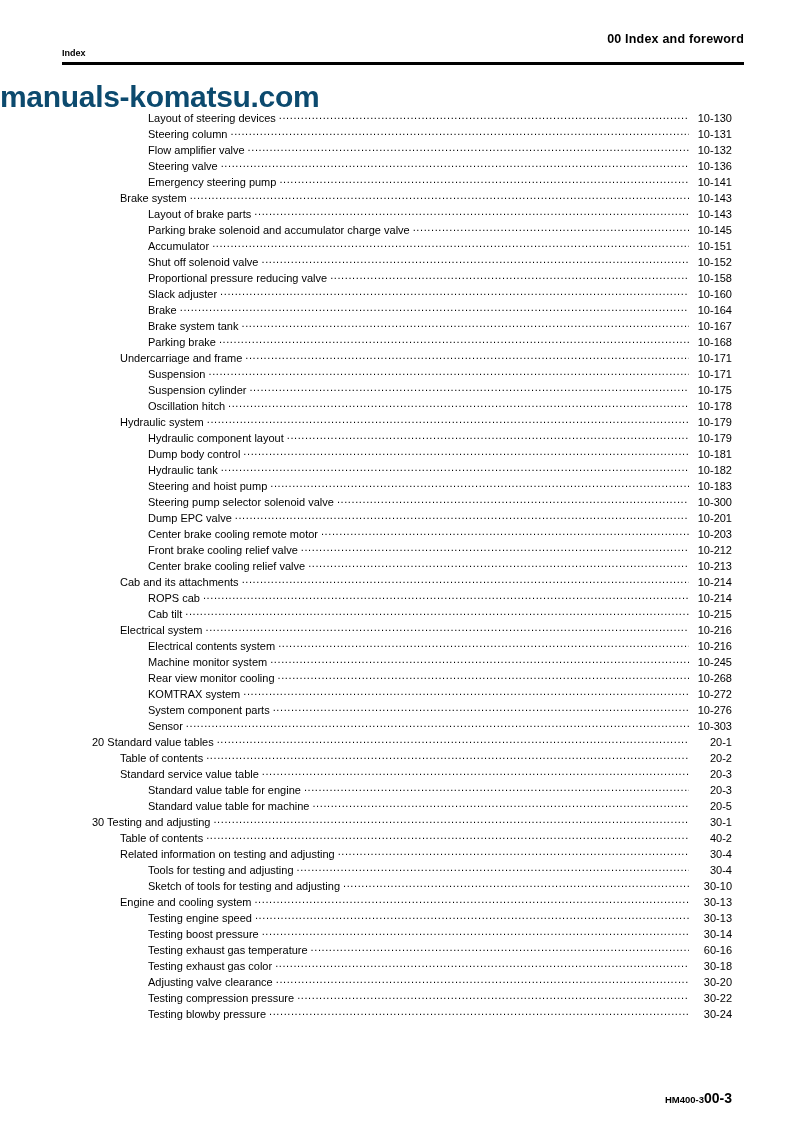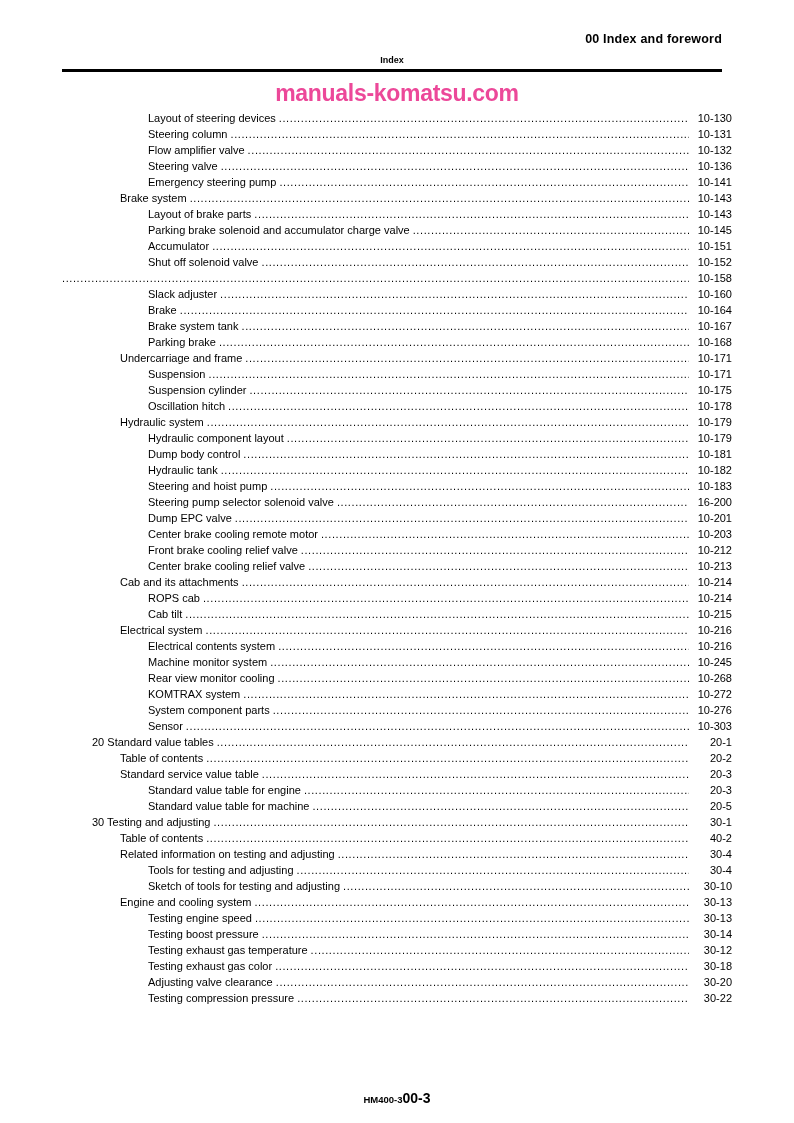--- a/index.html
+++ b/index.html
@@ -13,65 +13,63 @@
     position: relative;
     font-family: "Liberation Sans", sans-serif;
     color: #000000;
     overflow: hidden;
   }
 
   
   .page-header {
     position: absolute;
     left: 62px;
-    right: 72px;
+    right: 50px;
     top: 32px;
   }
   .header-title {
     text-align: right;
     font-size: 12.5px;
     font-weight: bold;
     letter-spacing: 0.2px;
     line-height: 14px;
   }
   .header-sub {
-    text-align: center;
+    text-align: left;
     font-size: 9px;
     font-weight: bold;
     line-height: 11px;
-    margin-top: 9px;
+    margin-top: 2px;
   }
   .header-rule {
     margin-top: 3px;
     border-bottom: 3px solid #000;
   }
 
   
   .watermark {
     position: absolute;
     top: 80px;
     left: 0;
     width: 794px;
-    text-align: center;
-    font-size: 23px;
+    font-size: 30px;
     font-weight: bold;
-    color: #ec4899;
+    color: #0c4a6e;
     letter-spacing: -0.3px;
   }
 
   
   .toc {
     position: absolute;
     left: 62px;
     top: 110px;
     width: 670px;
   }
   .toc-row {
     display: flex;
-    align-items: flex-end;
     font-size: 11px;
     line-height: 16px;
     height: 16px;
     white-space: nowrap;
   }
   .toc-label {
     flex: 0 0 auto;
     padding-right: 3px;
   }
   .toc-dots {
@@ -102,21 +100,21 @@
   .lvl-2 .toc-label { padding-left: 58px; }
   .lvl-3 .toc-label { padding-left: 86px; }
 
   
   .page-footer {
     position: absolute;
     left: 62px;
     right: 62px;
     top: 1090px;
     display: flex;
-    justify-content: center;
+    justify-content: flex-end;
     align-items: baseline;
     font-size: 9.5px;
     font-weight: bold;
   }
   .footer-right {
     font-size: 14px;
     font-weight: bold;
   }
 </style>
 </head>
@@ -175,20 +173,21 @@
       <span class="toc-label">Accumulator</span>
       <span class="toc-dots"></span>
       <span class="toc-page">10-151</span>
     </div>
     <div class="toc-row lvl-3">
       <span class="toc-label">Shut off solenoid valve</span>
       <span class="toc-dots"></span>
       <span class="toc-page">10-152</span>
     </div>
     <div class="toc-row lvl-3">
+      <span class="toc-label">Proportional pressure reducing valve</span>
       <span class="toc-dots"></span>
       <span class="toc-page">10-158</span>
     </div>
     <div class="toc-row lvl-3">
       <span class="toc-label">Slack adjuster</span>
       <span class="toc-dots"></span>
       <span class="toc-page">10-160</span>
     </div>
     <div class="toc-row lvl-3">
       <span class="toc-label">Brake</span>
@@ -246,21 +245,21 @@
       <span class="toc-page">10-182</span>
     </div>
     <div class="toc-row lvl-3">
       <span class="toc-label">Steering and hoist pump</span>
       <span class="toc-dots"></span>
       <span class="toc-page">10-183</span>
     </div>
     <div class="toc-row lvl-3">
       <span class="toc-label">Steering pump selector solenoid valve</span>
       <span class="toc-dots"></span>
-      <span class="toc-page">16-200</span>
+      <span class="toc-page">10-300</span>
     </div>
     <div class="toc-row lvl-3">
       <span class="toc-label">Dump EPC valve</span>
       <span class="toc-dots"></span>
       <span class="toc-page">10-201</span>
     </div>
     <div class="toc-row lvl-3">
       <span class="toc-label">Center brake cooling remote motor</span>
       <span class="toc-dots"></span>
       <span class="toc-page">10-203</span>
@@ -386,35 +385,40 @@
       <span class="toc-page">30-13</span>
     </div>
     <div class="toc-row lvl-3">
       <span class="toc-label">Testing boost pressure</span>
       <span class="toc-dots"></span>
       <span class="toc-page">30-14</span>
     </div>
     <div class="toc-row lvl-3">
       <span class="toc-label">Testing exhaust gas temperature</span>
       <span class="toc-dots"></span>
-      <span class="toc-page">30-12</span>
+      <span class="toc-page">60-16</span>
     </div>
     <div class="toc-row lvl-3">
       <span class="toc-label">Testing exhaust gas color</span>
       <span class="toc-dots"></span>
       <span class="toc-page">30-18</span>
     </div>
     <div class="toc-row lvl-3">
       <span class="toc-label">Adjusting valve clearance</span>
       <span class="toc-dots"></span>
       <span class="toc-page">30-20</span>
     </div>
     <div class="toc-row lvl-3">
       <span class="toc-label">Testing compression pressure</span>
       <span class="toc-dots"></span>
       <span class="toc-page">30-22</span>
+    </div>
+    <div class="toc-row lvl-3">
+      <span class="toc-label">Testing blowby pressure</span>
+      <span class="toc-dots"></span>
+      <span class="toc-page">30-24</span>
     </div>
   </div>
 
 <div class="page-footer">
   <div class="footer-left">HM400-3</div>
   <div class="footer-right">00-3</div>
 </div>
 
 </body></html>

